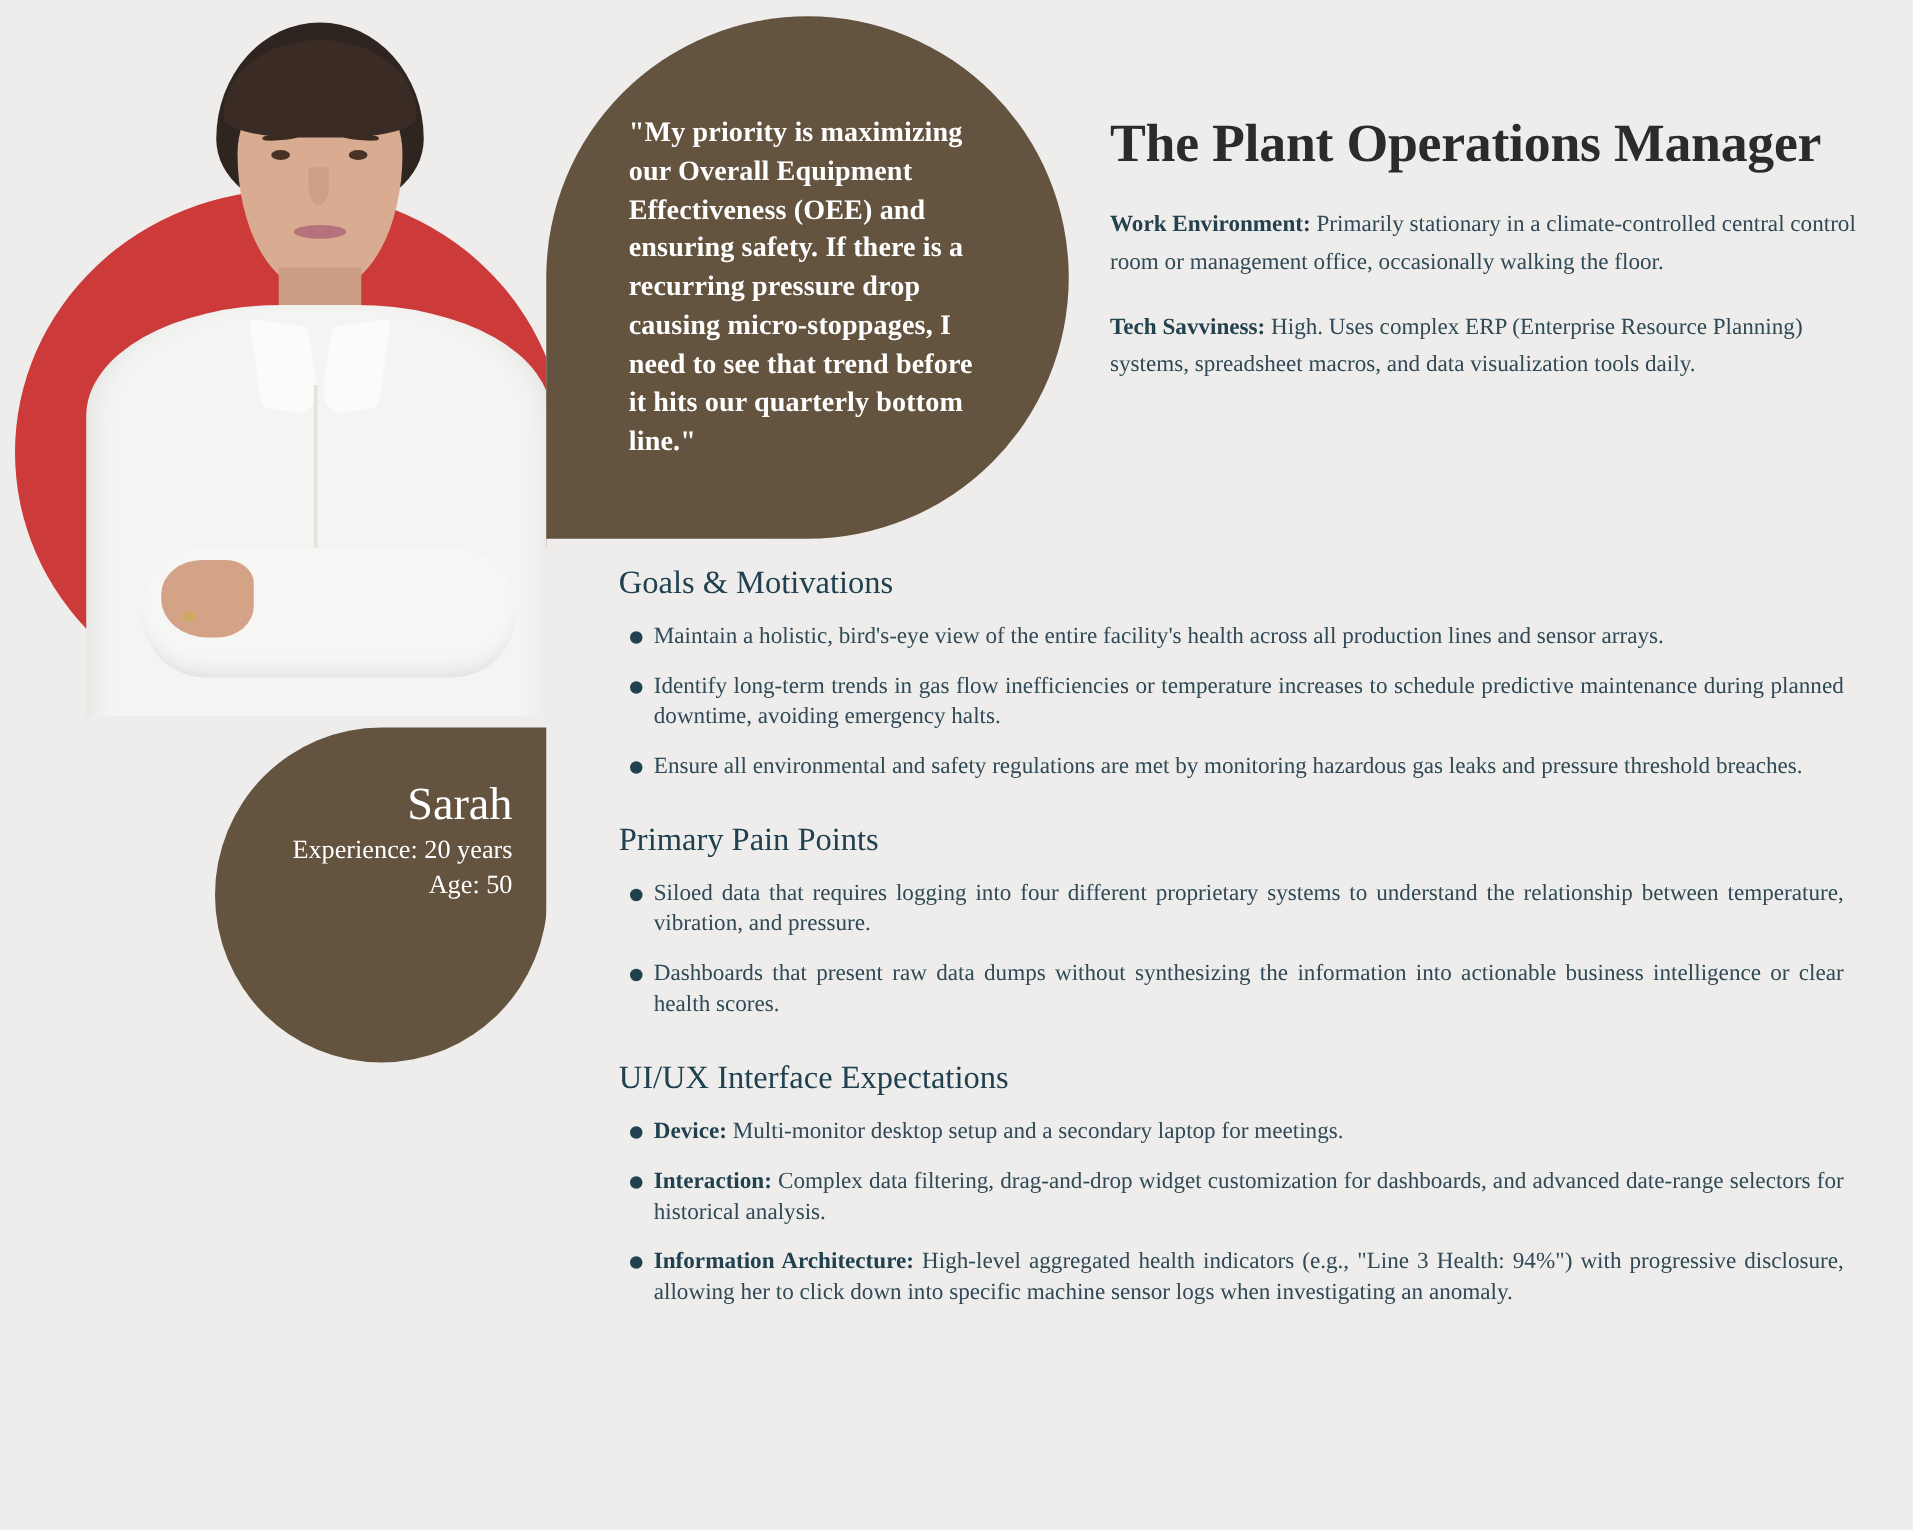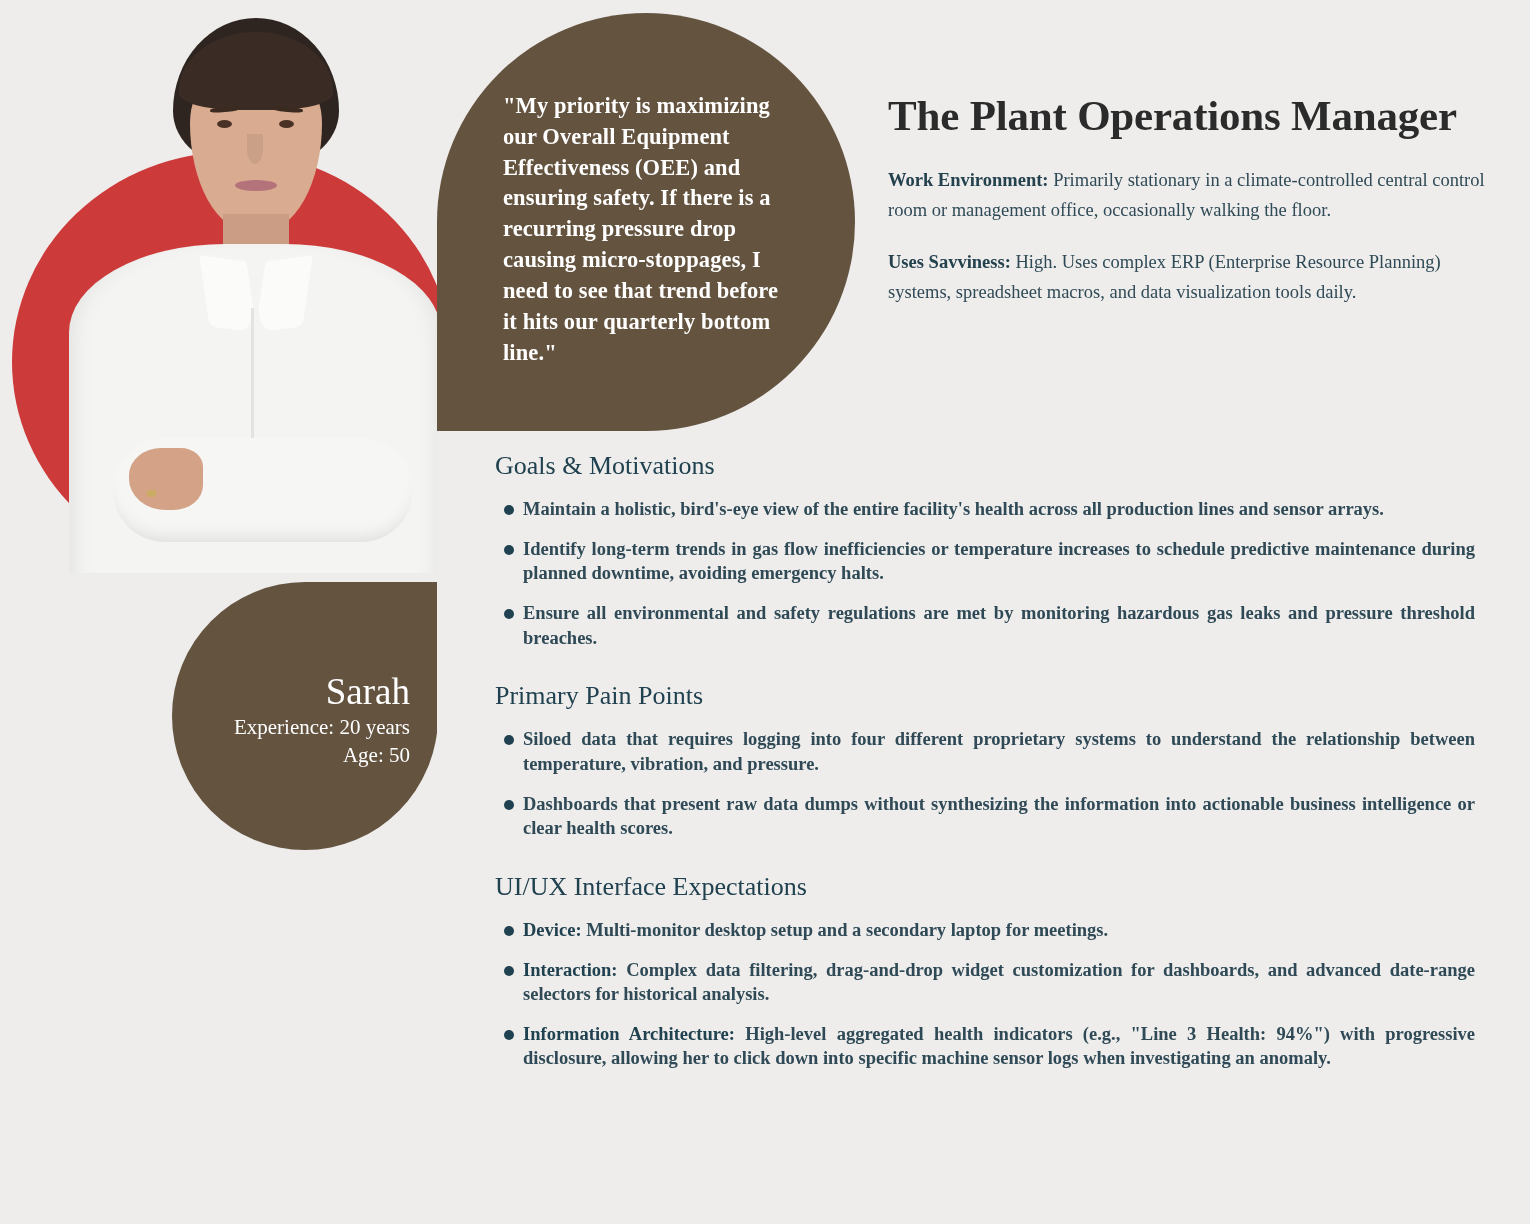--- a/index.html
+++ b/index.html
@@ -76,21 +76,21 @@
 
   
   #sarah-blob {
     position:absolute; left:172px; top:582px; width:266px; height:268px;
     background:#63533f;
     border-radius:50% 0 50% 50%;
     color:#fff;
     text-align:right;
     padding:42px 28px 0 0;
   }
-  #sarah-name { font-size:37px; line-height:1.1;margin-top:48px; }
+  #sarah-name { font-size:37px; line-height:1.1; }
   #sarah-exp, #sarah-age { font-size:21px; line-height:1.35; }
 
   
   #quote-bubble {
     position:absolute; left:437px; top:13px; width:418px; height:418px;
     background:#63533f;
     border-radius:50% 50% 50% 0;
     color:#fff;
     padding:78px 72px 0 66px;
     font-weight:bold;
@@ -115,21 +115,21 @@
   
   #sections { position:absolute; left:495px; top:450px; width:1000px; }
   .sec-title {
     font-size:26px; color:#20414f; margin:0 0 16px 0; font-weight:normal;
     line-height:1.2;
   }
   ul.bullets { list-style:none; margin:0 0 30px 0; padding:0; }
   ul.bullets li {
     position:relative; padding-left:28px; margin-bottom:15px;
     font-size:18.5px; line-height:1.33; color:#2f4a56;
-    text-align:justify; hyphens:auto;font-weight:bold; -webkit-hyphens:auto;
+    text-align:justify; hyphens:auto; -webkit-hyphens:auto;
   }
   ul.bullets li::before {
     content:""; position:absolute; left:9px; top:8px;
     width:10px; height:10px; border-radius:50%; background:#20414f;
   }
   ul.bullets li b { color:#20414f; }
 
   #goals-list { width:980px; }
   #pain-list  { width:985px; margin-left:-5px; }
   #uiux-list  { width:985px; margin-left:-5px; }
@@ -175,21 +175,21 @@
 </div>
 
 <div id="right-col">
   <h1 id="page-title">The Plant Operations Manager</h1>
 
   <p class="meta-p">
     <b>Work Environment:</b><span> Primarily stationary in a climate-controlled central control room or management office, occasionally walking the floor.</span>
   </p>
 
   <p class="meta-p">
-    <b>Uses Savviness:</b><span> High. Uses complex ERP (Enterprise Resource Planning) systems, spreadsheet macros, and data visualization tools daily.</span>
+    <b>Tech Savviness:</b><span> High. Uses complex ERP (Enterprise Resource Planning) systems, spreadsheet macros, and data visualization tools daily.</span>
   </p>
 </div>
 
 <div id="sections">
 
   <h2 class="sec-title">Goals &amp; Motivations</h2>
   <ul class="bullets" id="goals-list">
     <li>Maintain a holistic, bird's-eye view of the entire facility's health across all production lines and sensor arrays.</li>
     <li>Identify long-term trends in gas flow inefficiencies or temperature increases to schedule predictive maintenance during planned downtime, avoiding emergency halts.</li>
     <li>Ensure all environmental and safety regulations are met by monitoring hazardous gas leaks and pressure threshold breaches.</li>

